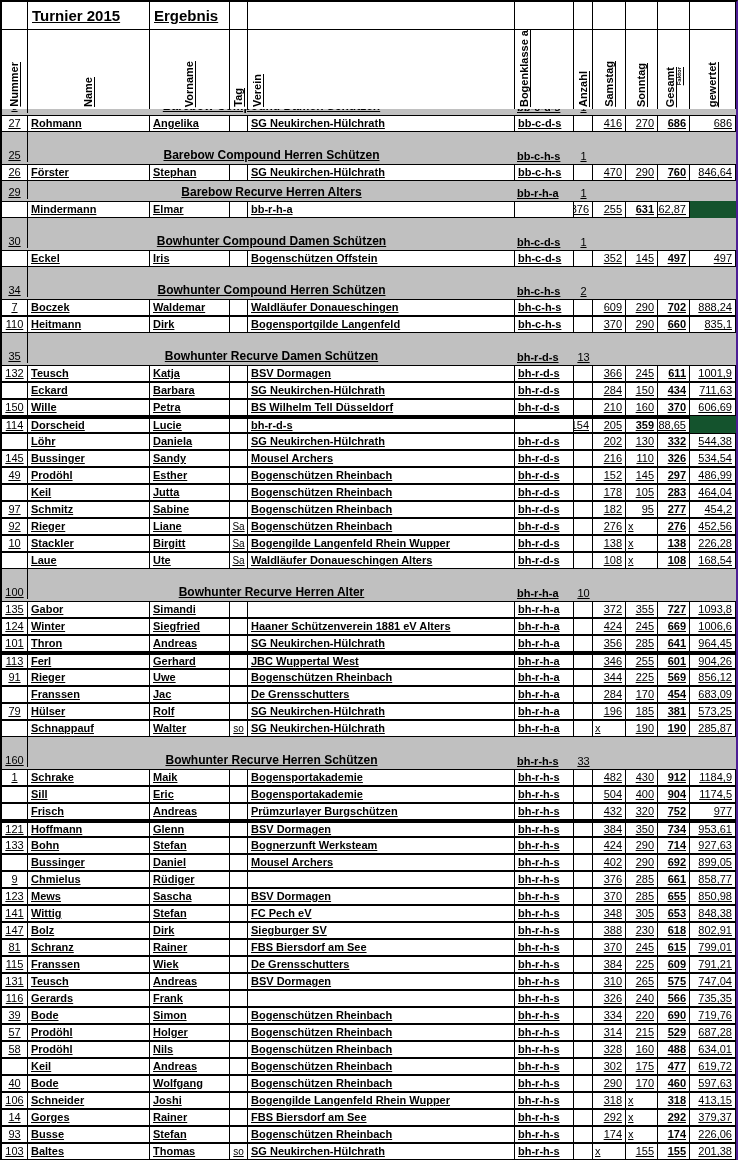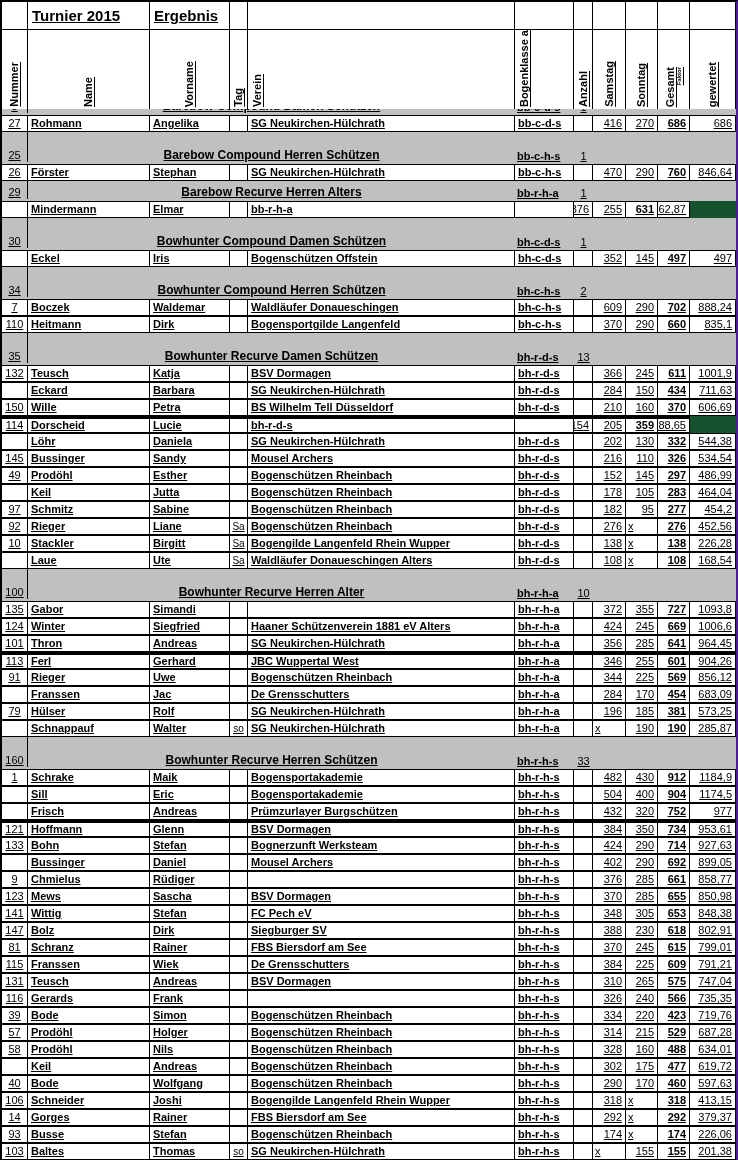--- a/index.html
+++ b/index.html
@@ -745,21 +745,21 @@
   <div class="row data">
     <div class="c nr">39</div>
     <div class="c nm">Bode</div>
     <div class="c vn">Simon</div>
     <div class="c tg"></div>
     <div class="c vr">Bogenschützen Rheinbach</div>
     <div class="c kl">bh-r-h-s</div>
     <div class="c az"></div>
     <div class="c sa num">334</div>
     <div class="c so num">220</div>
-    <div class="c gs num">423</div>
+    <div class="c gs num">690</div>
     <div class="c gw num">719,76</div>
   </div>
 
   <div class="row data">
     <div class="c nr">57</div>
     <div class="c nm">Prodöhl</div>
     <div class="c vn">Holger</div>
     <div class="c tg"></div>
     <div class="c vr">Bogenschützen Rheinbach</div>
     <div class="c kl">bh-r-h-s</div>

